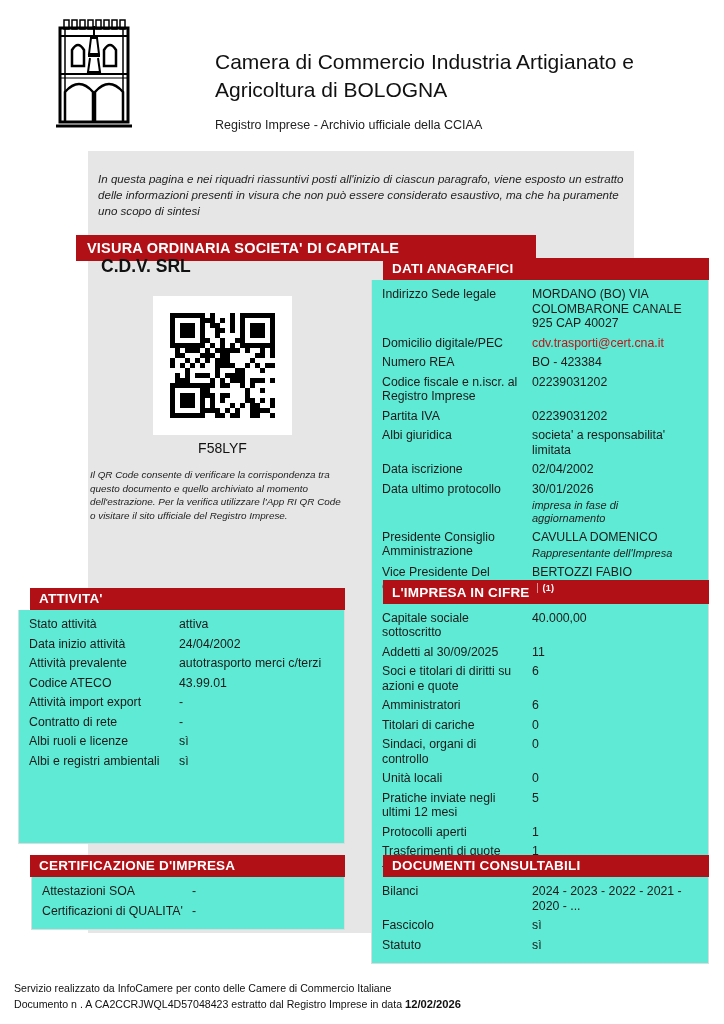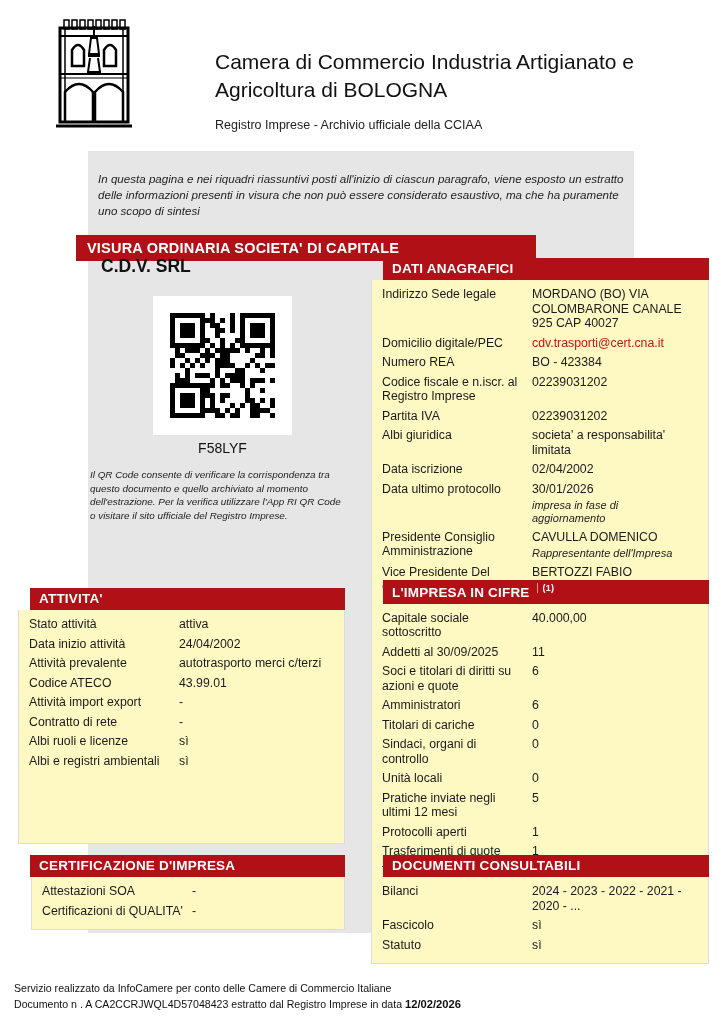--- a/index.html
+++ b/index.html
@@ -45,21 +45,21 @@
   .sec-hdr{
     background:var(--red);color:#fff;font-weight:bold;font-size:13.5px;
     padding:3px 9px 4px;letter-spacing:.2px;margin-left:12px;
   }
   .sec-hdr .hsup{
     font-size:9px;font-weight:bold;vertical-align:super;
     border-left:1px solid rgba(255,255,255,.55);
     padding-left:5px;margin-left:7px;
   }
   .sec-body{
-    background:#fef9c3;border:1px solid #dcdcdc;border-top:none;
+    background:#5eead4;border:1px solid #dcdcdc;border-top:none;
     padding:5px 22px 8px 10px;
   }
   .row{display:flex;padding:2px 0 3px;font-size:12.3px;line-height:1.18;}
   .row .lbl{width:150px;flex:none;padding-right:8px;}
   .row .lbl sup{font-size:8.5px;font-style:italic;}
   .row .val{flex:1;}
   .row .note{font-style:italic;font-size:11px;padding-top:3px;color:#222;}
   .row .link{color:var(--link);}
 
   .sec-dati{left:371px;top:258px;width:338px;}

